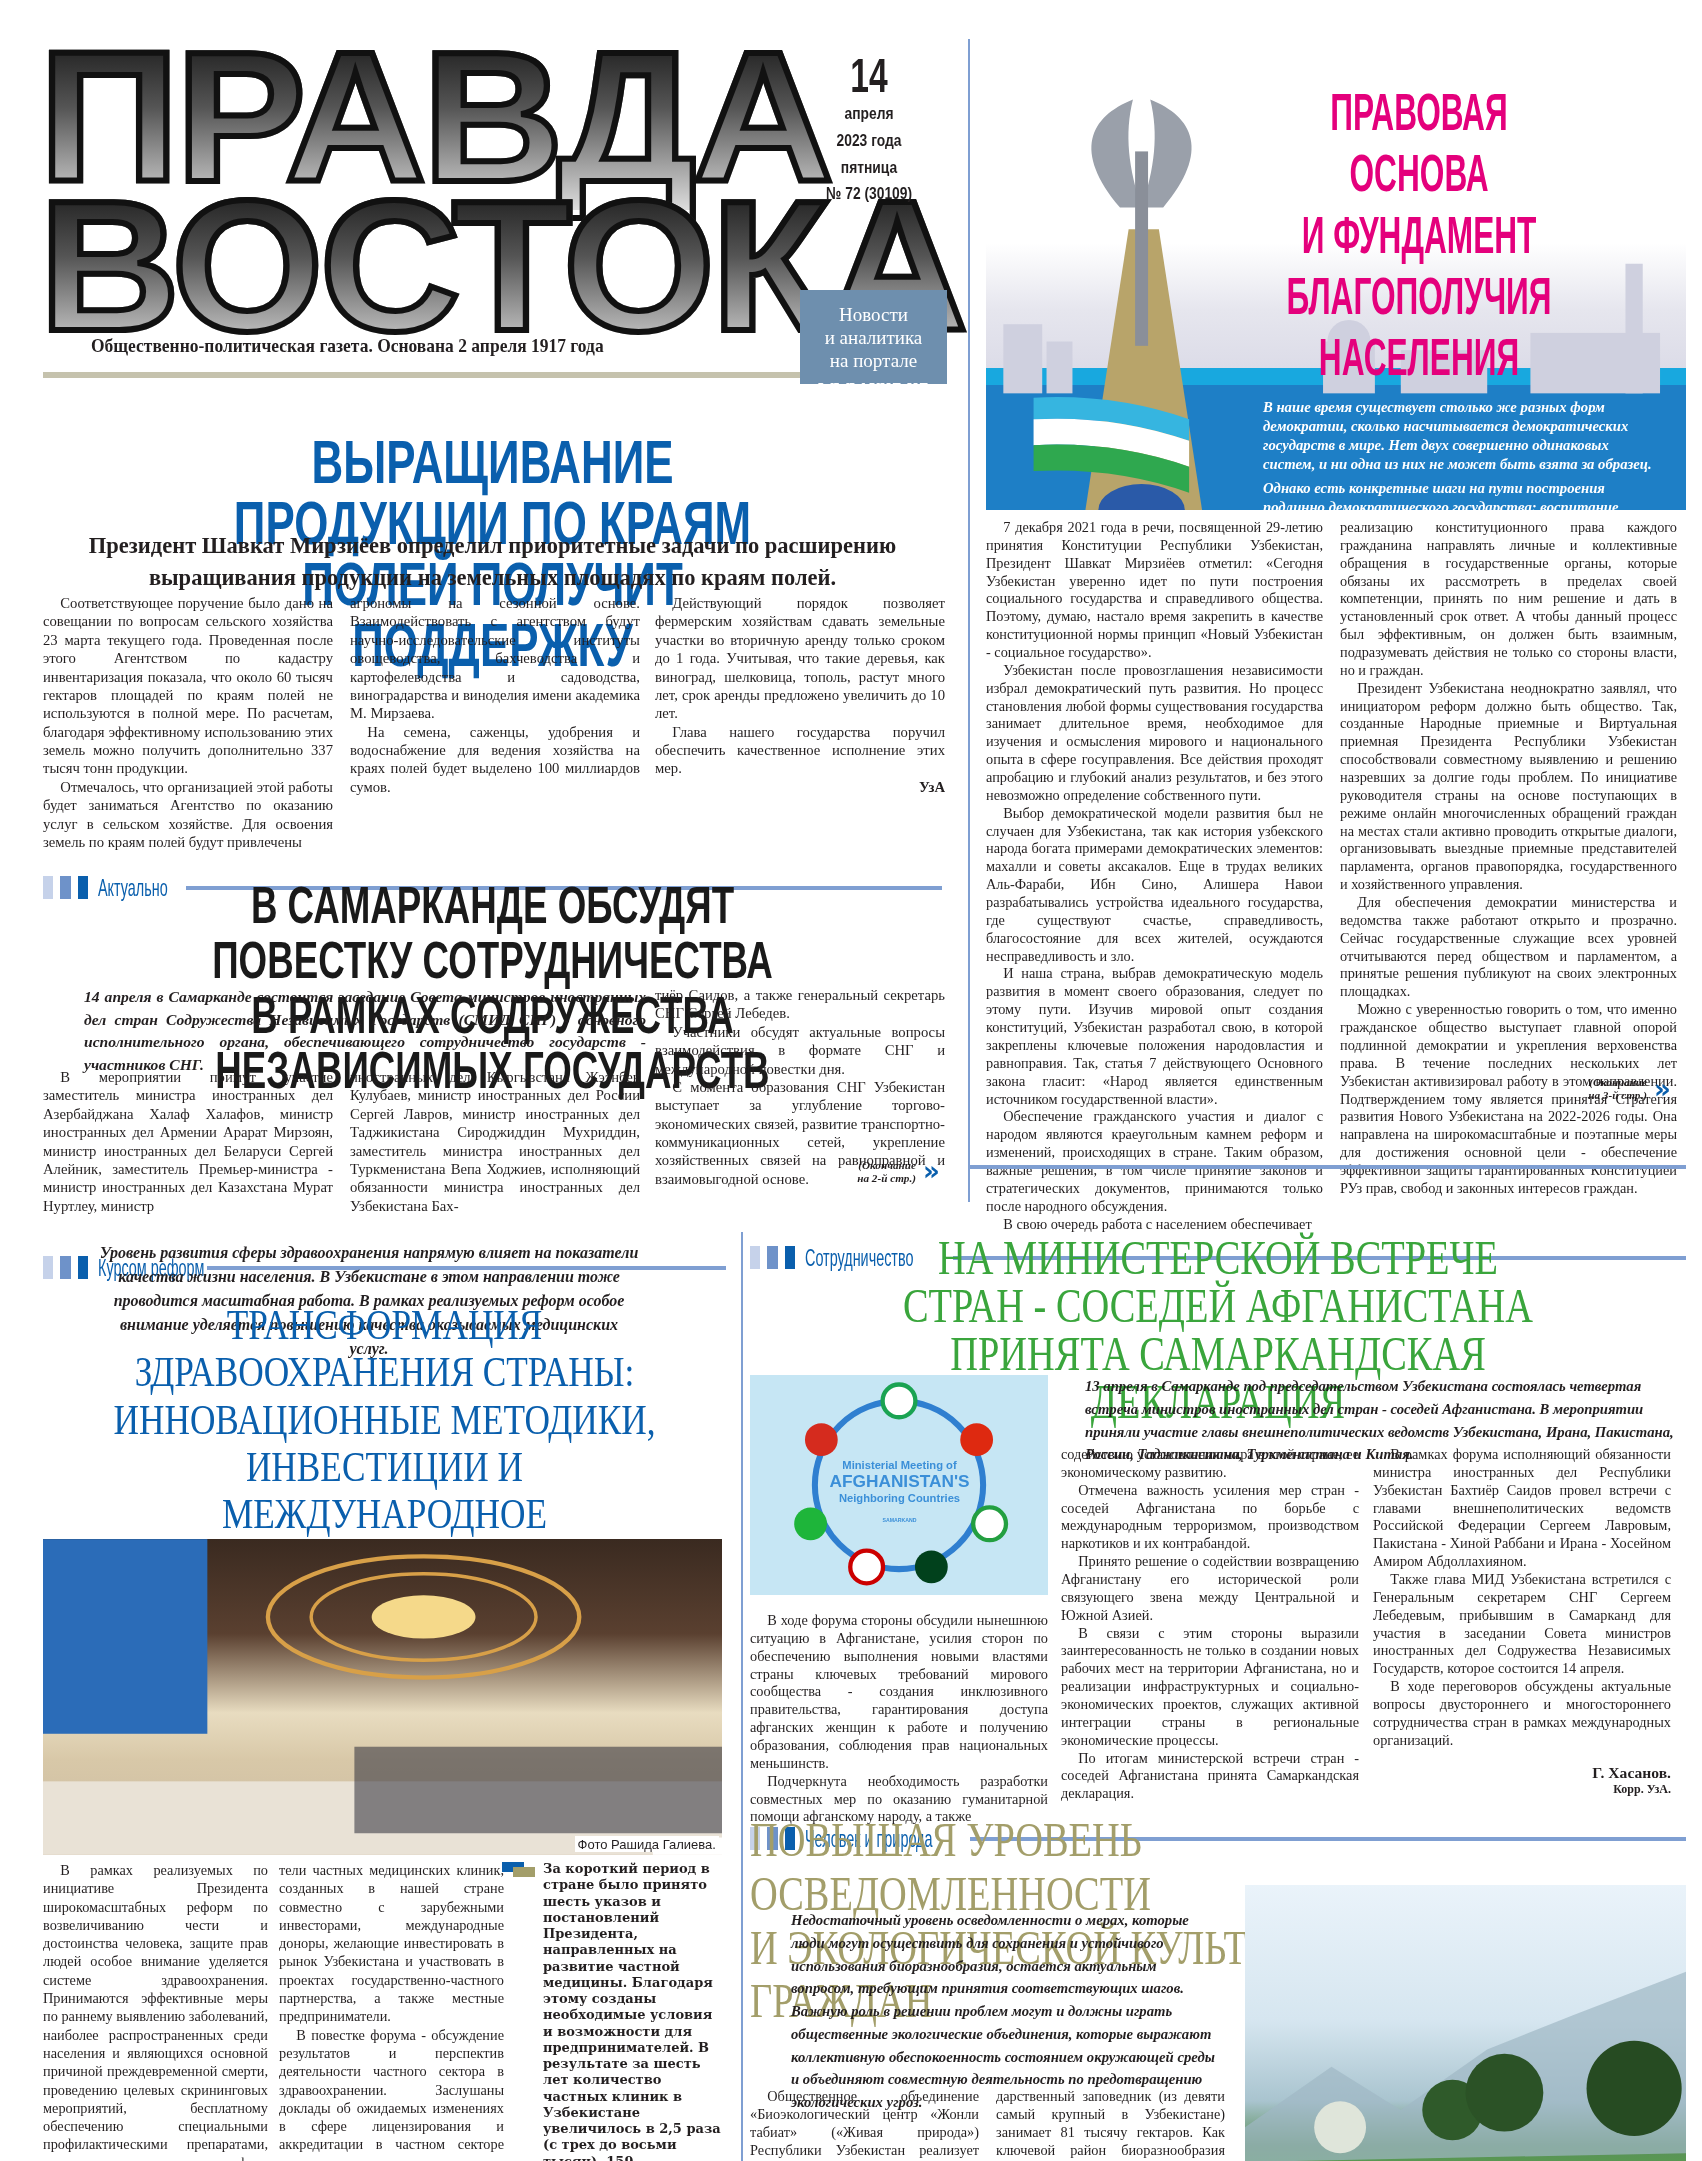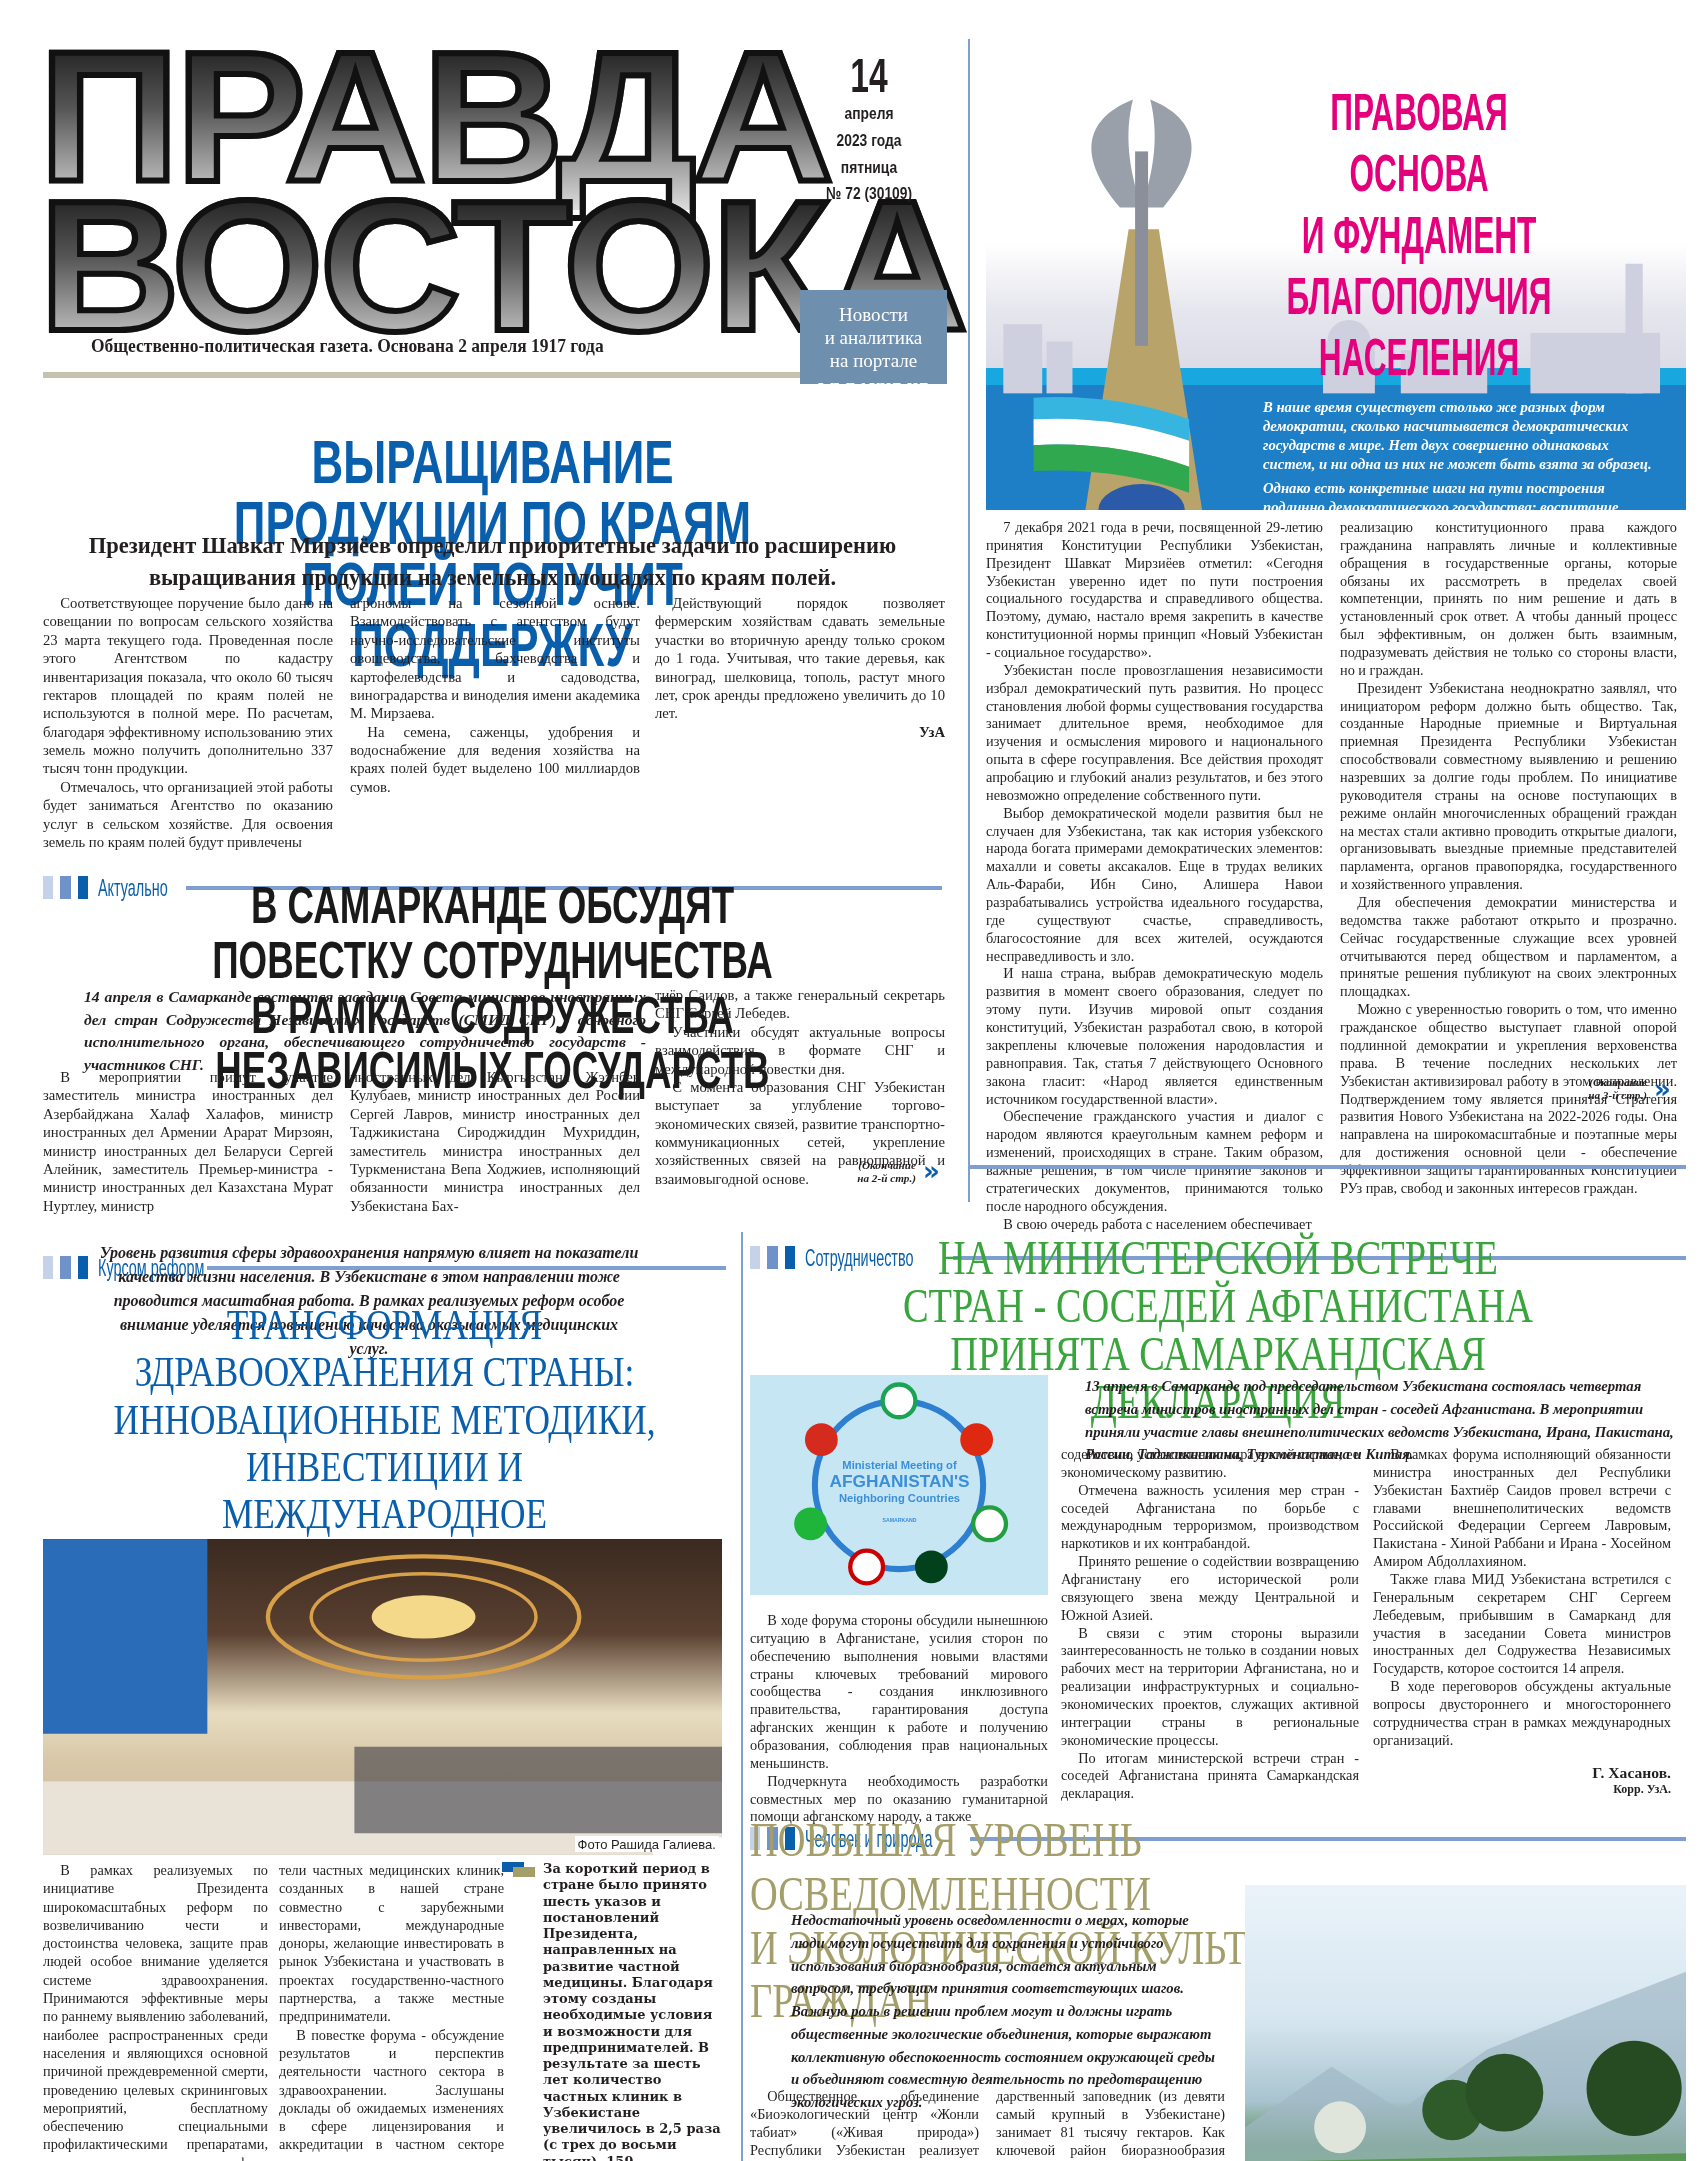--- a/index.html
+++ b/index.html
@@ -67,20 +67,21 @@
   <div class="body" style="left:43px;top:594px;width:290px;">
     <p>Соответствующее поручение было дано на совещании по вопросам сельского хозяйства 23 марта текущего года. Проведенная после этого Агентством по кадастру инвентаризация показала, что около 60 тысяч гектаров площадей по краям полей не используются в полной мере. По расчетам, благодаря эффективному использованию этих земель можно получить дополнительно 337 тысяч тонн продукции.</p>
     <p>Отмечалось, что организацией этой работы будет заниматься Агентство по оказанию услуг в сельском хозяйстве. Для освоения земель по краям полей будут привлечены</p>
   </div>
   <div class="body" style="left:350px;top:594px;width:290px;">
     <p style="text-indent:0">агрономы на сезонной основе. Взаимодействовать с агентством будут научно-исследовательские институты овощеводства, бахчеводства и картофелеводства и садоводства, виноградарства и виноделия имени академика М. Мирзаева.</p>
     <p>На семена, саженцы, удобрения и водоснабжение для ведения хозяйства на краях полей будет выделено 100 миллиардов сумов.</p>
   </div>
   <div class="body" style="left:655px;top:594px;width:290px;">
     <p>Действующий порядок позволяет фермерским хозяйствам сдавать земельные участки во вторичную аренду только сроком до 1 года. Учитывая, что такие деревья, как виноград, шелковица, тополь, растут много лет, срок аренды предложено увеличить до 10 лет.</p>
+    <p>Глава нашего государства поручил обеспечить качественное исполнение этих мер.</p>
     <div style="text-align:right;font-weight:700">УзА</div>
   </div>
 </div>
 
 <div class="sec" style="left:43px;top:830px;width:899px;">
   <span class="b1"></span>
   <span class="b2"></span>
   <span class="b3"></span>
   <span class="lbl">Актуально</span>
   <span class="line" style="left:143px;right:0;"></span>

